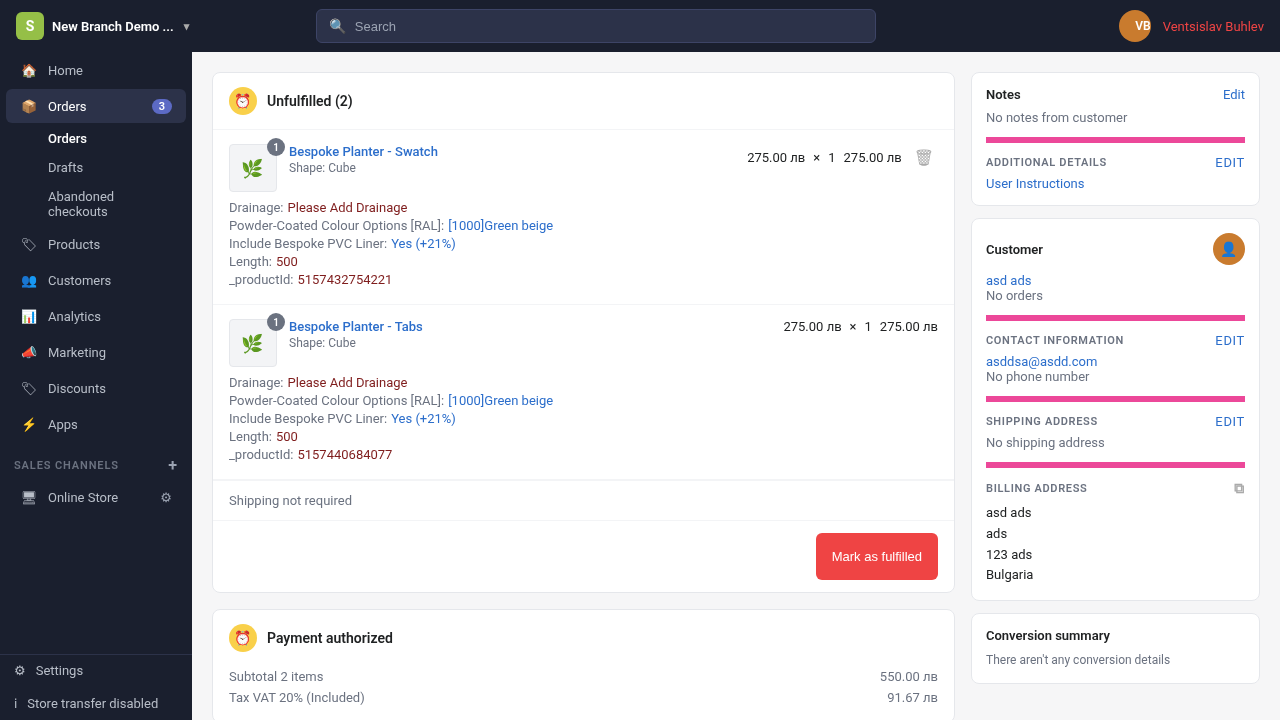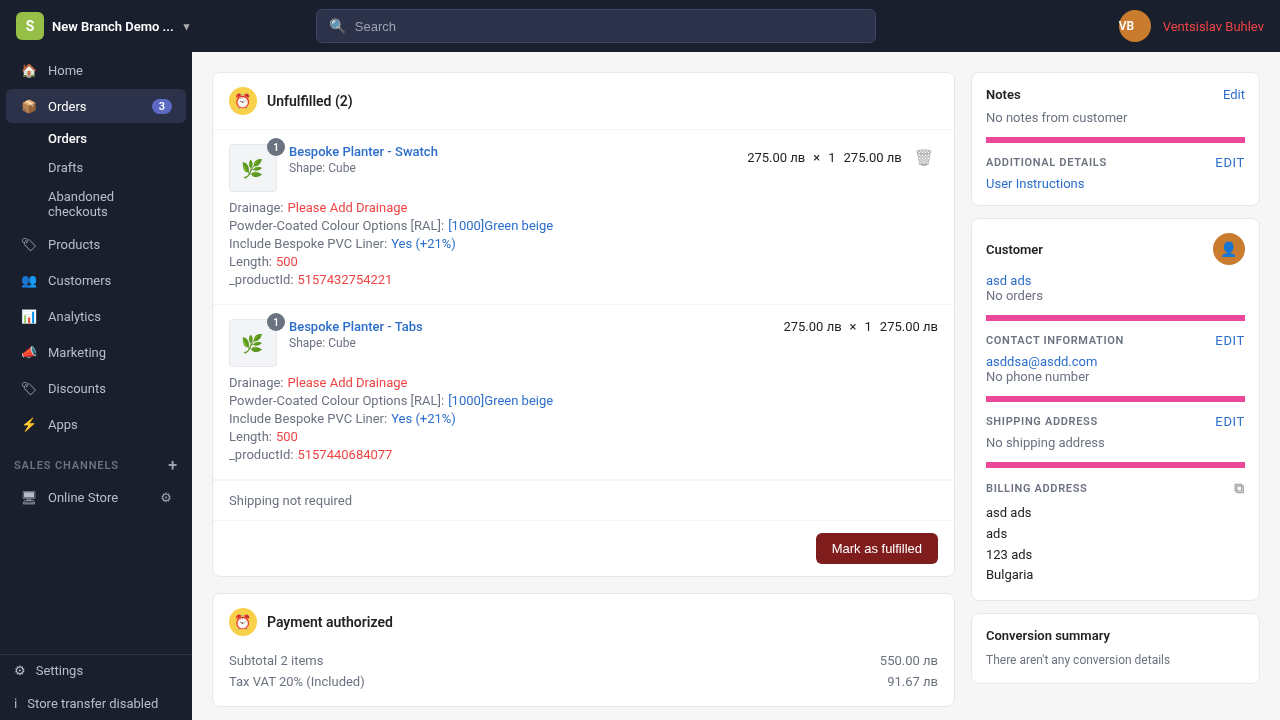--- a/index.html
+++ b/index.html
@@ -28,21 +28,21 @@
       flex: 1; max-width: 560px; margin: 0 auto;
       background: #2c3249; border: 1px solid #3d4466; border-radius: 6px;
       display: flex; align-items: center; padding: 0 12px; height: 34px;
     }
     .top-nav-search input {
       background: transparent; border: none; outline: none; color: #fff; font-size: 13px; flex: 1;
     }
     .top-nav-search input::placeholder { color: #9ba3b2; }
     .search-icon { color: #9ba3b2; margin-right: 8px; font-size: 14px; }
     .top-nav-right { margin-left: auto; display: flex; align-items: center; gap: 12px; }
-    .avatar { width: 32px; height: 32px; border-radius: 50%; background: #c97b2e; display: flex; align-items: center; justify-content: flex-start; color: white; font-weight: 600; font-size: 12px; }
+    .avatar { width: 32px; height: 32px; border-radius: 50%; background: #c97b2e; display: flex; align-items: center; justify-content: flex-end; color: white; font-weight: 600; font-size: 12px; }
     .username { color: #ef4444; font-size: 13px; }
 
     
     .layout { display: flex; margin-top: 52px; height: calc(100vh - 52px); }
 
     
     .sidebar {
       width: 192px; background: #1a1f2e; color: #b8bec8;
       display: flex; flex-direction: column;
       overflow-y: auto; flex-shrink: 0;
@@ -117,28 +117,28 @@
       font-size: 10px; font-weight: 600;
     }
     .item-details { flex: 1; }
     .item-name { color: #2c6ecb; font-size: 13px; font-weight: 500; cursor: pointer; }
     .item-shape { color: #6b7280; font-size: 12px; margin-top: 2px; }
     .item-price-block { text-align: right; font-size: 13px; color: #202223; display: flex; align-items: center; gap: 8px; }
     .item-attrs { margin-top: 8px; }
     .item-attr-row { display: flex; align-items: baseline; gap: 4px; margin-bottom: 3px; font-size: 13px; color: #6b7280; }
     .item-attr-label { }
     .item-attr-value { color: #2c6ecb; }
-    .item-attr-value-plain { color: #ef4444; }
+    .item-attr-value-plain { color: #7f1d1d; }
     .delete-btn { color: #aaa; cursor: pointer; font-size: 16px; margin-left: auto; padding: 4px; }
 
     .shipping-row { padding: 12px 16px; color: #6b7280; font-size: 13px; border-top: 1px solid #f3f4f6; }
     .fulfill-row { padding: 12px 16px; display: flex; justify-content: flex-end; border-top: 1px solid #f3f4f6; }
     .btn-primary {
-      background: #7f1d1d; color: white; border: none; border-radius: 6px;
-      padding: 8px 16px; font-size: 13px; font-weight: 500; cursor: pointer;
+      background: #ef4444; color: white; border: none; border-radius: 6px;
+      padding: 16px 16px; font-size: 13px; font-weight: 500; cursor: pointer;
     }
 
     
     .payment-card .card-header { border-bottom: none; }
     .payment-table { width: 100%; padding: 0 16px 14px; }
     .payment-row { display: flex; justify-content: space-between; padding: 3px 0; font-size: 13px; color: #6b7280; }
     .payment-row .label { }
     .payment-row .value { text-align: left; }
     .items-count { color: #6b7280; }
 

